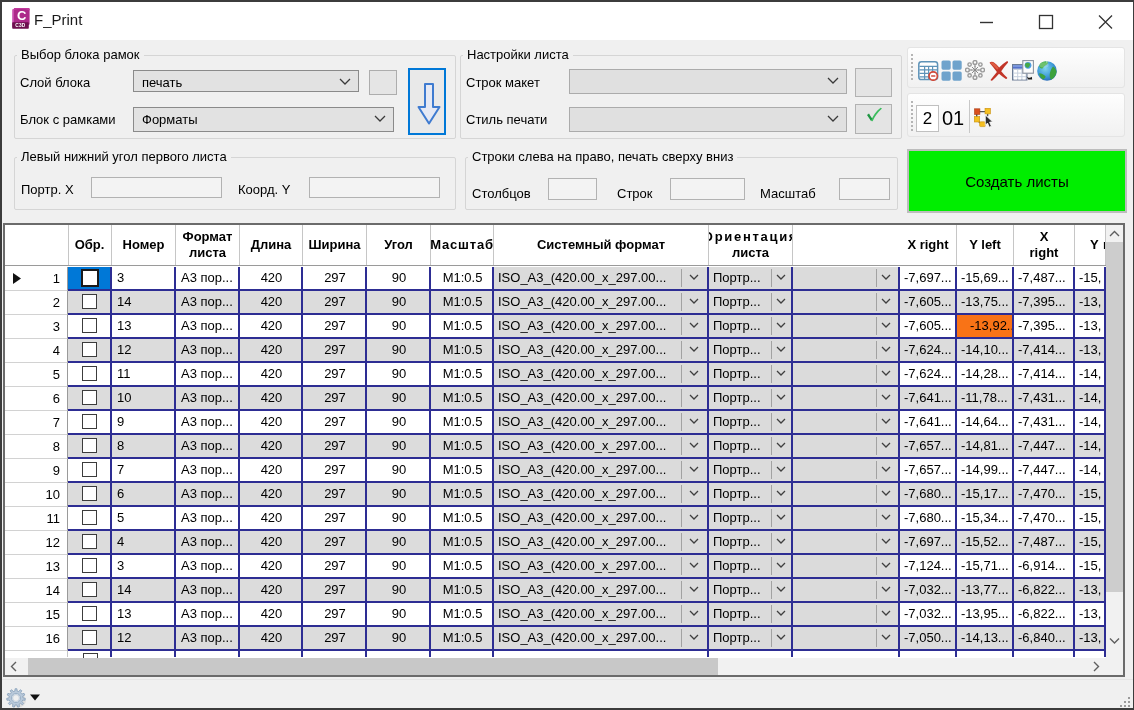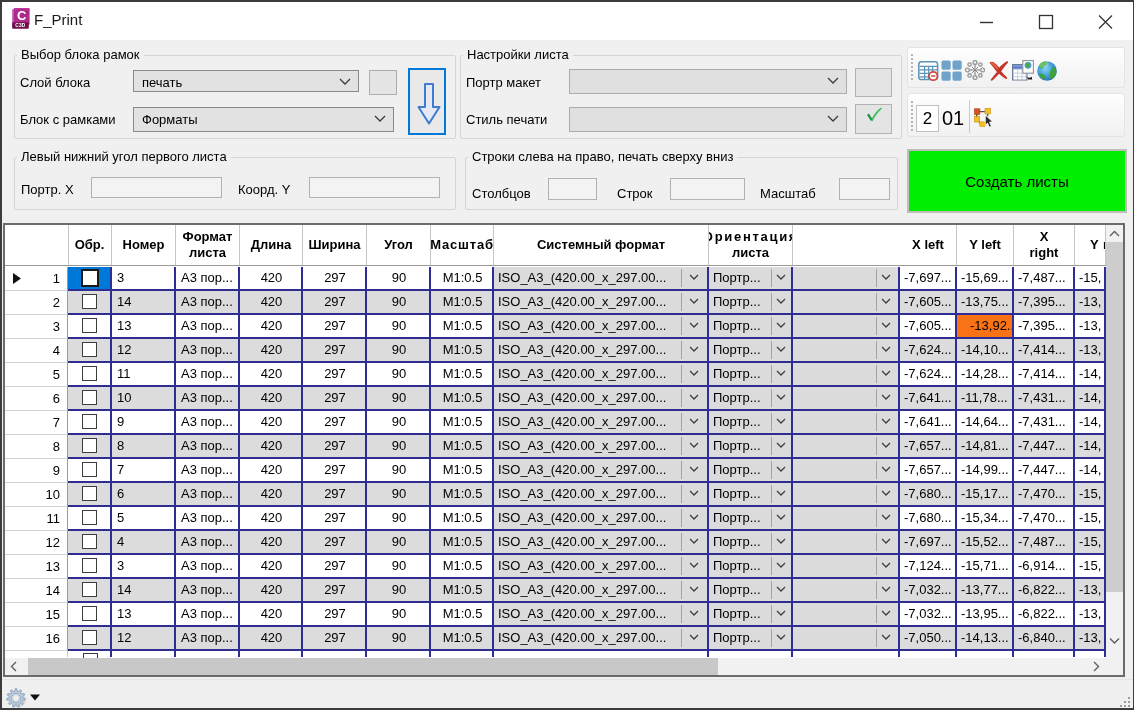--- a/index.html
+++ b/index.html
@@ -42,21 +42,21 @@
 <div style="position:absolute;left:20px;top:112px;font-size:13px;white-space:nowrap">Блок с рамками</div>
 <div style="position:absolute;left:133px;top:107px;width:261px;height:25px;background:#e2e2e2;border:1px solid #8a8a8a;box-sizing:border-box">
     <div style="position:absolute;left:8px;top:0;font-size:13px;line-height:23px">Форматы</div>
     <svg style="position:absolute;left:240.0px;top:7.0px" width="12" height="9">
       <path d="M1,1 L6.0,6 L11,1" fill="none" stroke="#3a3a3a" stroke-width="1.25"></path>
     </svg>
   </div>
 
 <div style="position:absolute;left:460px;top:55px;width:440px;height:82px;border:1px solid #d5d5d5;border-radius:2px"></div>
 <div style="position:absolute;left:463px;top:47px;background:#f0f0f0;padding:0 4px;font-size:13px;height:16px;line-height:16px">Настройки листа</div>
-<div style="position:absolute;left:466px;top:75px;font-size:13px;white-space:nowrap">Портр макет</div>
+<div style="position:absolute;left:466px;top:75px;font-size:13px;white-space:nowrap">Строк макет</div>
 <div style="position:absolute;left:569px;top:69px;width:278px;height:25px;background:#e0e0e0;border:1px solid #ababab;box-sizing:border-box">
     <svg style="position:absolute;left:257.0px;top:7.0px" width="12" height="9">
       <path d="M1,1 L6.0,6 L11,1" fill="none" stroke="#3a3a3a" stroke-width="1.25"></path>
     </svg>
   </div>
 <div class="abs" style="left:855px;top:68px;width:37px;height:29px;background:#e4e4e4;border:1px solid #b2b2b2;box-sizing:border-box"></div>
 <div style="position:absolute;left:466px;top:112px;font-size:13px;white-space:nowrap">Стиль печати</div>
 <div style="position:absolute;left:569px;top:107px;width:278px;height:25px;background:#e0e0e0;border:1px solid #ababab;box-sizing:border-box">
     <svg style="position:absolute;left:257.0px;top:7.0px" width="12" height="9">
       <path d="M1,1 L6.0,6 L11,1" fill="none" stroke="#3a3a3a" stroke-width="1.25"></path>
@@ -201,21 +201,21 @@
 <div style="position:absolute;left:489px;top:0;width:215px;height:40px;border-right:1px solid #c6c6c6;box-sizing:border-box;overflow:hidden;font-weight:bold;font-size:13px;text-align:center">
       <div style="line-height:40px;white-space:nowrap;">Системный формат</div>
     </div>
 <div style="position:absolute;left:704px;top:0;width:84px;height:40px;border-right:1px solid #c6c6c6;box-sizing:border-box;overflow:hidden;font-weight:bold;font-size:13px;text-align:center">
       <div style="padding-top:4px">
         <div style="line-height:16px;white-space:nowrap;width:97px;margin-left:-7px;letter-spacing:1.7px">Ориентация</div>
         <div style="line-height:16px;white-space:nowrap;">листа</div>
       </div>
     </div>
 <div style="position:absolute;left:895px;top:0;width:57px;height:40px;border-right:1px solid #c6c6c6;box-sizing:border-box;overflow:hidden;font-weight:bold;font-size:13px;text-align:center">
-      <div style="line-height:40px;white-space:nowrap;">X left</div>
+      <div style="line-height:40px;white-space:nowrap;">X right</div>
     </div>
 <div style="position:absolute;left:952px;top:0;width:57px;height:40px;border-right:1px solid #c6c6c6;box-sizing:border-box;overflow:hidden;font-weight:bold;font-size:13px;text-align:center">
       <div style="line-height:40px;white-space:nowrap;">Y left</div>
     </div>
 <div style="position:absolute;left:1009px;top:0;width:61px;height:40px;border-right:1px solid #c6c6c6;box-sizing:border-box;overflow:hidden;font-weight:bold;font-size:13px;text-align:center">
       <div style="padding-top:4px">
         <div style="line-height:16px;white-space:nowrap;">X</div>
         <div style="line-height:16px;white-space:nowrap;">right</div>
       </div>
     </div>

